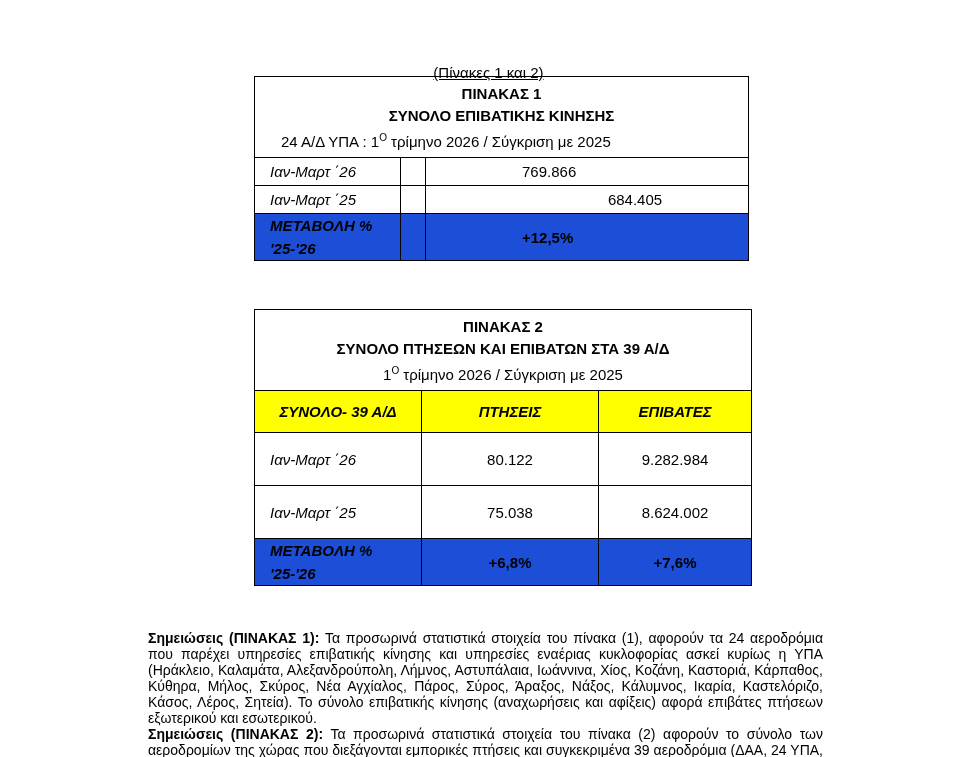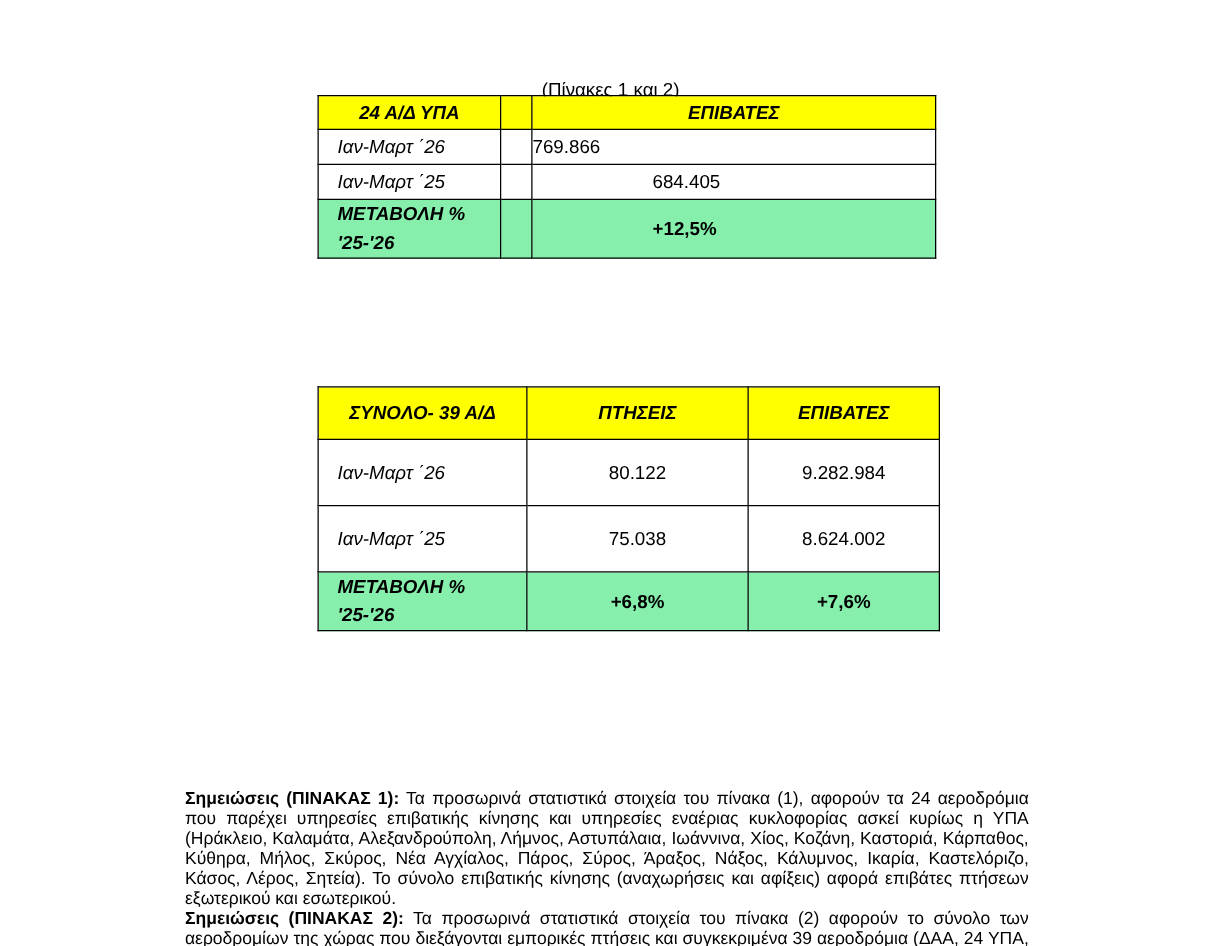--- a/index.html
+++ b/index.html
@@ -5,21 +5,21 @@
   html, body { margin: 0; padding: 0; background: #ffffff; }
   body { width: 977px; height: 757px; position: relative; overflow: hidden;
          font-family: "Liberation Sans", "DejaVu Sans", sans-serif; color: #000; }
   .doc-heading { position: absolute; top: 36px; left: 0; width: 1000px; text-align: center;
                  font-size: 15px; text-decoration: underline; }
   table { border-collapse: collapse; position: absolute; }
   td { border: 1px solid #000; padding: 0; font-size: 15px; }
   .title-cell { text-align: center; line-height: 22px; padding: 6px 0 4px 0; }
   .title-cell .b { font-weight: bold; }
   .yellow { background: #ffff00; }
-  .green { background: #86efac; }
+  .green { background: #1d4ed8; }
   .hdr { font-weight: bold; font-style: italic; text-align: center; }
   .lbl { font-style: italic; padding-left: 15px; }
   .num { text-align: center; }
   .bold { font-weight: bold; }
   sup { font-size: 10px; }
 
   #t1 { left: 254px; top: 76px; width: 495px; }
   #t1 .c1 { width: 130px; }
   #t1 .c2 { width: 24px; }
   #t1 tr.h td { height: 26px; }
@@ -38,48 +38,61 @@
   .notes p { margin: 0; }
   .notes b { font-weight: bold; }
 </style>
 </head>
 <body>
 
 <div class="doc-heading" style="width:977px;margin-top:28px;">(Πίνακες 1 και 2)</div>
 
 <table id="t1">
   <tbody>
-  <tr class="h yellow">
-    <td class="c1 hdr">24 Α/Δ  ΥΠΑ</td>
-    <td class="c2"></td>
-    <td class="hdr">ΕΠΙΒΑΤΕΣ</td>
+      <tr>
+    <td colspan="3" class="title-cell">
+      <div class="b">ΠΙΝΑΚΑΣ 1</div>
+      <div class="b">ΣΥΝΟΛΟ ΕΠΙΒΑΤΙΚΗΣ ΚΙΝΗΣΗΣ</div>
+      <div style="text-align:left;padding-left:26px;">
+        <span>24 Α/Δ ΥΠΑ : 1</span><sup>Ο</sup><span> τρίμηνο 2026 / Σύγκριση με 2025</span>
+      </div>
+    </td>
   </tr>
   <tr class="r">
     <td class="c1 lbl">Ιαν-Μαρτ ΄26</td>
     <td class="c2"></td>
-    <td class="num" style="text-align:left;">769.866</td>
+    <td class="num" style="text-align:left;padding-left:96px;">769.866</td>
   </tr>
   <tr class="r">
     <td class="c1 lbl">Ιαν-Μαρτ ΄25</td>
     <td class="c2"></td>
-    <td class="num" style="text-align:left;padding-left:96px;">684.405</td>
+    <td class="num" style="text-align:center;padding-left:96px;">684.405</td>
   </tr>
   <tr class="g green">
     <td class="c1 lbl bold" style="line-height:23px;">
       <div>ΜΕΤΑΒΟΛΗ  %</div>
       <div>'25-'26</div>
     </td>
     <td class="c2"></td>
     <td class="num bold" style="text-align:left;padding-left:96px;">+12,5%</td>
   </tr>
 </tbody>
   </table>
 
 <table id="t2">
   <tbody>
+      <tr>
+    <td colspan="3" class="title-cell">
+      <div class="b">ΠΙΝΑΚΑΣ 2</div>
+      <div class="b">ΣΥΝΟΛΟ ΠΤΗΣΕΩΝ ΚΑΙ ΕΠΙΒΑΤΩΝ ΣΤΑ 39 Α/Δ</div>
+      <div>
+        <span>1</span><sup>Ο</sup><span> τρίμηνο 2026 / Σύγκριση με 2025</span>
+      </div>
+    </td>
+  </tr>
   <tr class="h yellow">
     <td class="c1 hdr">ΣΥΝΟΛΟ- 39 Α/Δ</td>
     <td class="c2 hdr">ΠΤΗΣΕΙΣ</td>
     <td class="hdr">ΕΠΙΒΑΤΕΣ</td>
   </tr>
   <tr class="r">
     <td class="c1 lbl">Ιαν-Μαρτ ΄26</td>
     <td class="c2 num">80.122</td>
     <td class="num">9.282.984</td>
   </tr>

